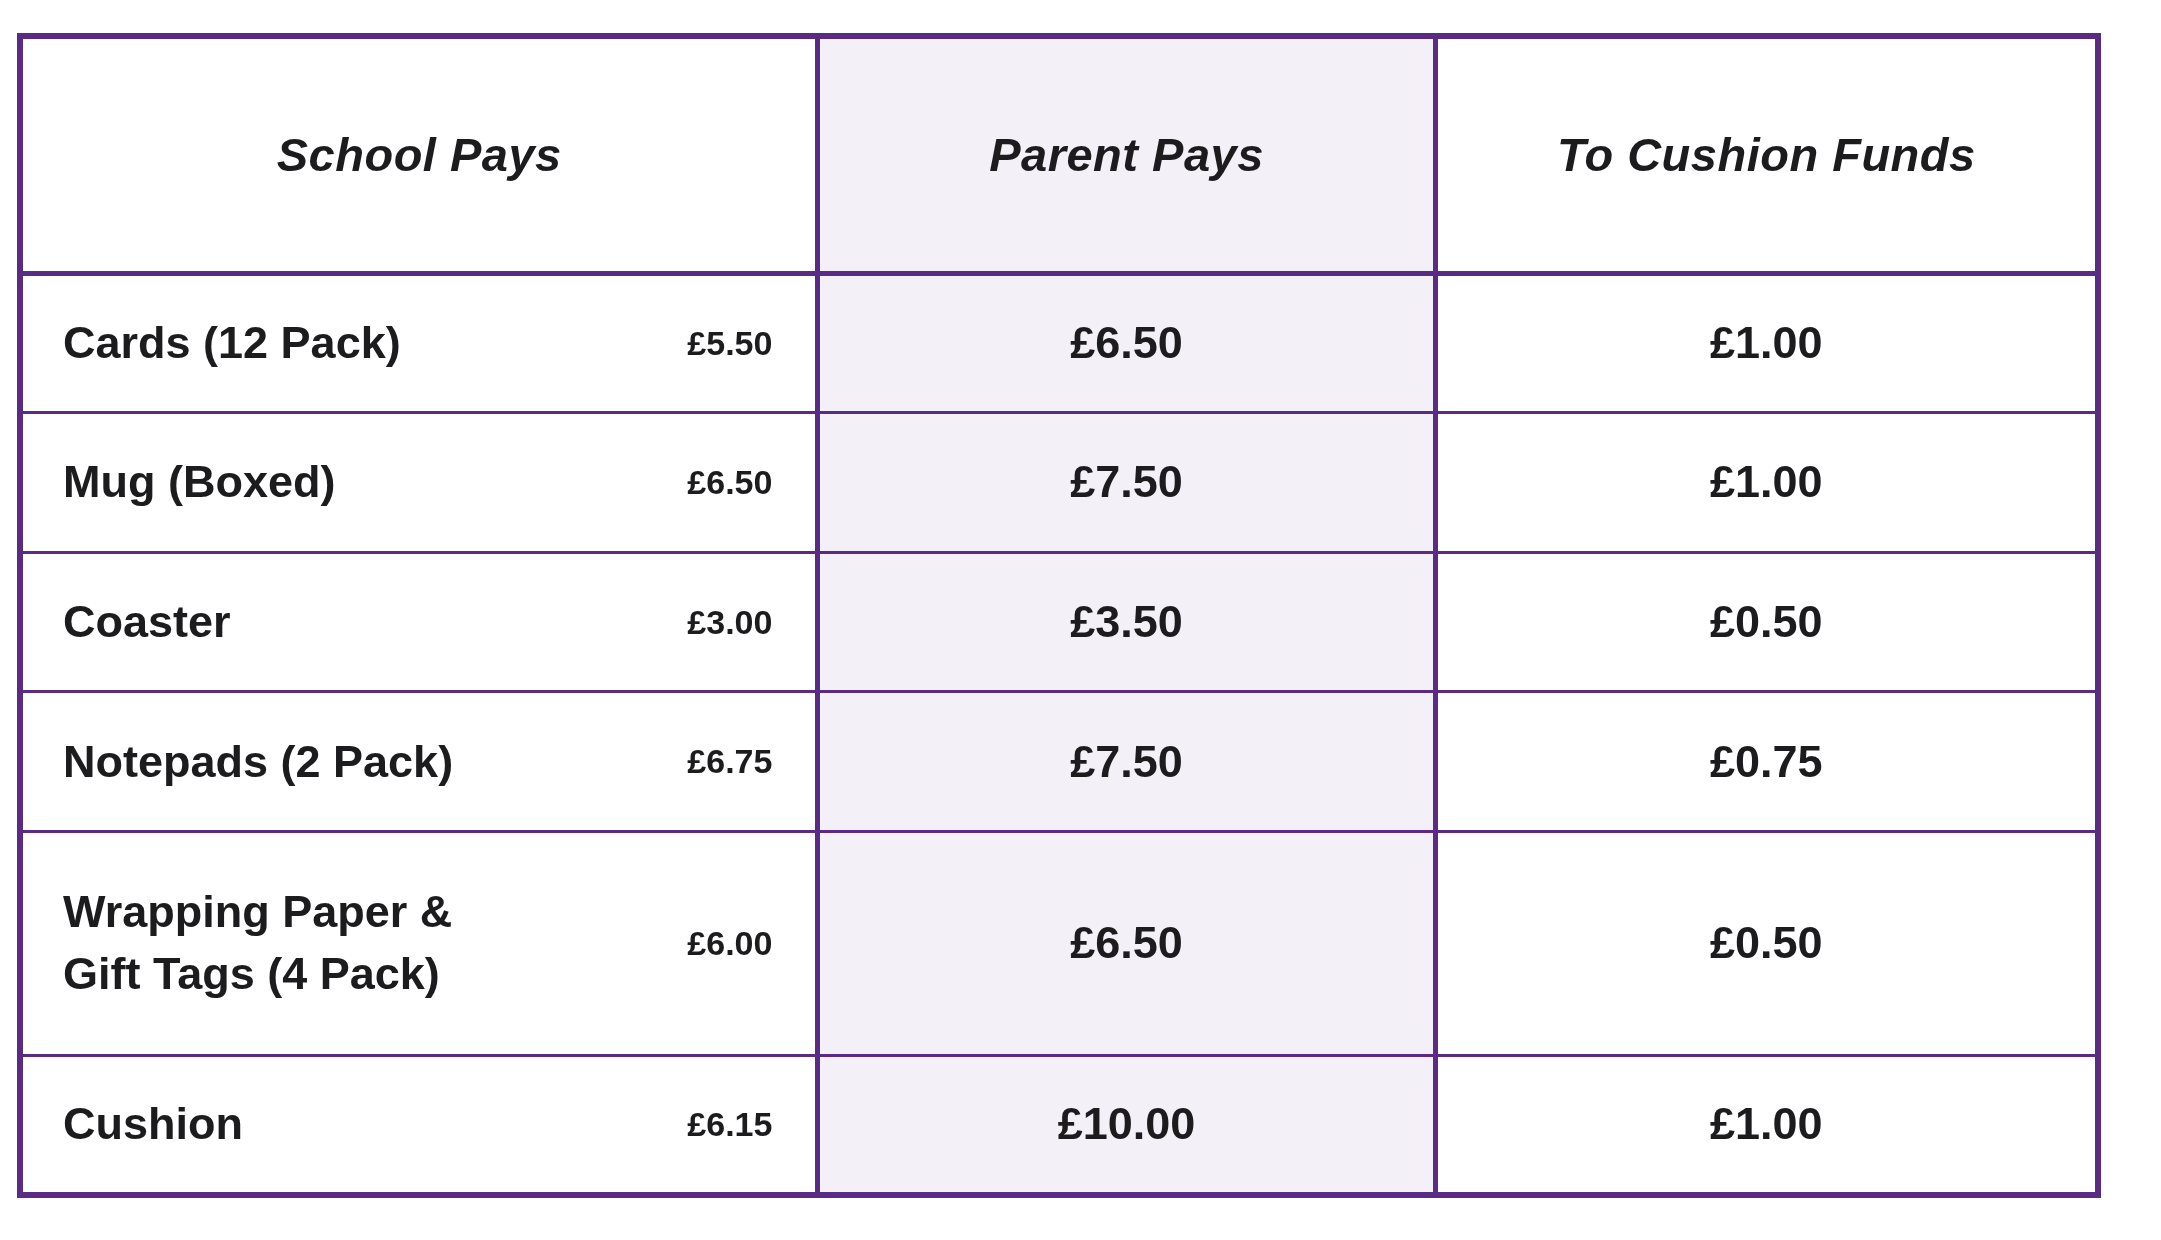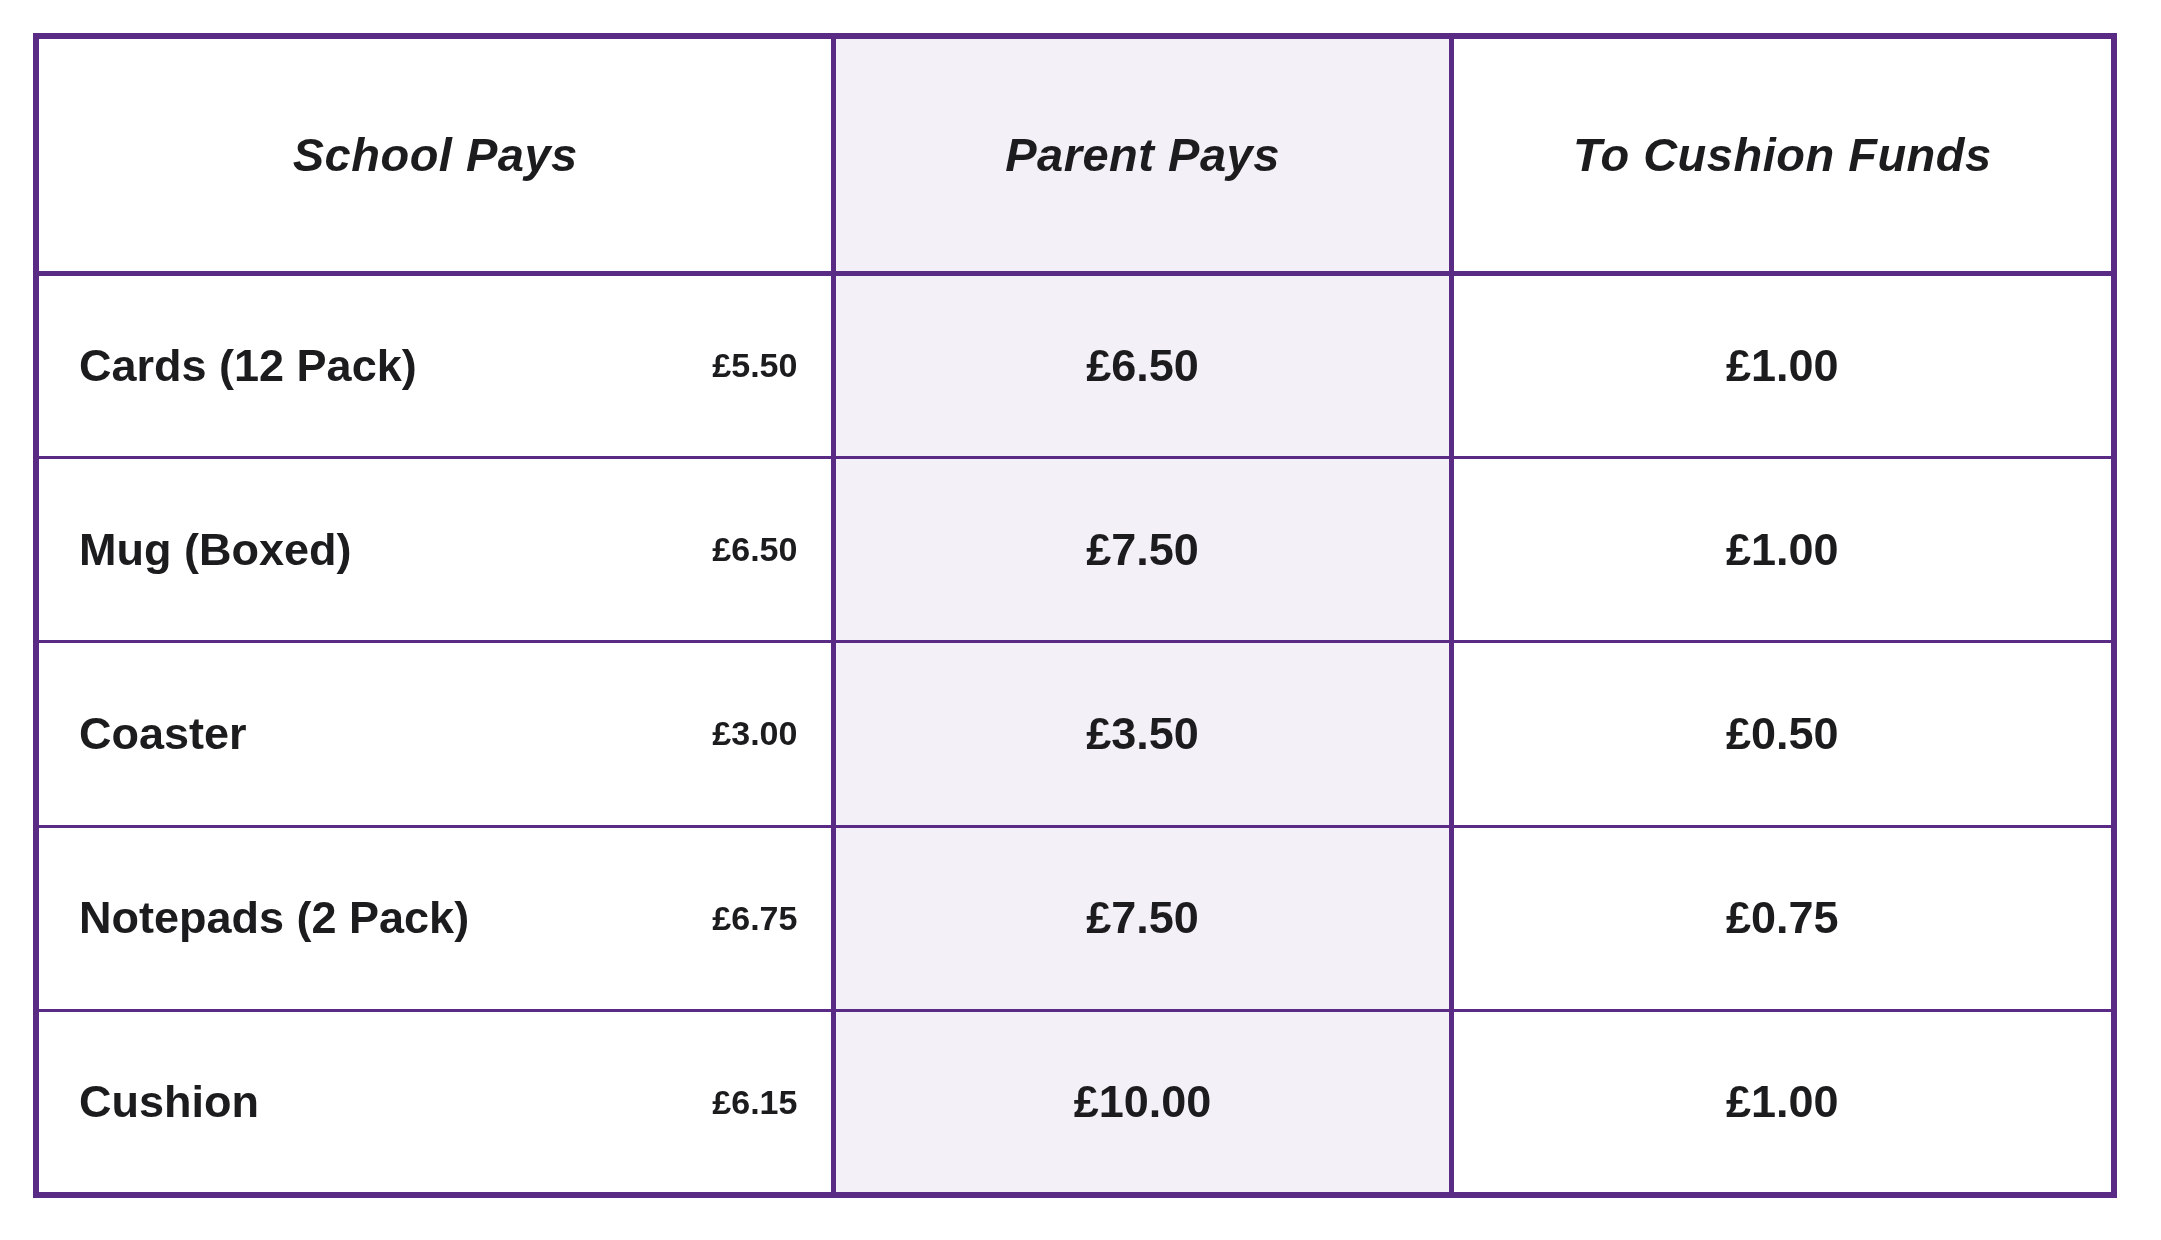--- a/index.html
+++ b/index.html
@@ -12,21 +12,21 @@
   .page{
     position:relative;
     width:2161px;
     height:1240px;
     background:#ffffff;
     font-family:"Liberation Sans", sans-serif;
     color:var(--ink);
   }
   .price-table{
     position:absolute;
-    left:33px;
+    left:17px;
     top:33px;
     width:2084px;
     height:1165px;
     border-collapse:collapse;
     table-layout:fixed;
     border:6px solid var(--purple);
   }
   .price-table th,
   .price-table td{
     border:3px solid var(--purple);
@@ -52,21 +52,21 @@
     letter-spacing:0.5px;
   }
   
   .item-row{height:113px;}
   .item-row.tall{height:181px;}
   .cell-item{vertical-align:middle;}
   .item-flex{
     display:flex;
     align-items:center;
     justify-content:space-between;
-    padding:0 34px 0 40px;
+    padding:0 43px 0 40px;
     width:100%;
   }
   .item-name{
     font-size:45px;
     font-weight:bold;
     line-height:1.38;
     white-space:pre-line;
     text-align:left;
   }
   .item-price{
@@ -136,20 +136,31 @@
       <tr class="item-row">
         <td class="cell-item">
           <div class="item-flex">
             <span class="item-name">Notepads (2 Pack)</span>
             <span class="item-price">£6.75</span>
           </div>
         </td>
         <td class="cell-parent col-parent-bg">£7.50</td>
         <td class="cell-funds">£0.75</td>
       </tr>
+      <tr class="item-row tall">
+        <td class="cell-item">
+          <div class="item-flex">
+            <span class="item-name">Wrapping Paper &amp;
+Gift Tags (4 Pack)</span>
+            <span class="item-price">£6.00</span>
+          </div>
+        </td>
+        <td class="cell-parent col-parent-bg">£6.50</td>
+        <td class="cell-funds">£0.50</td>
+      </tr>
       <tr class="item-row">
         <td class="cell-item">
           <div class="item-flex">
             <span class="item-name">Cushion</span>
             <span class="item-price">£6.15</span>
           </div>
         </td>
         <td class="cell-parent col-parent-bg">£10.00</td>
         <td class="cell-funds">£1.00</td>
       </tr>

